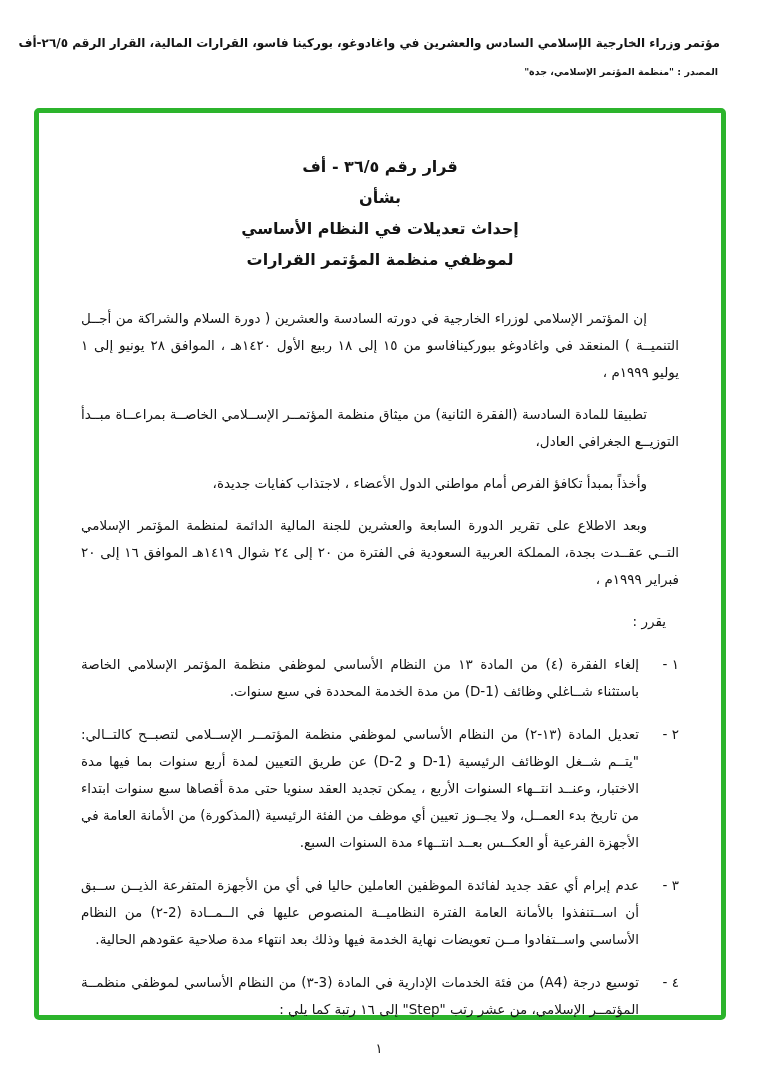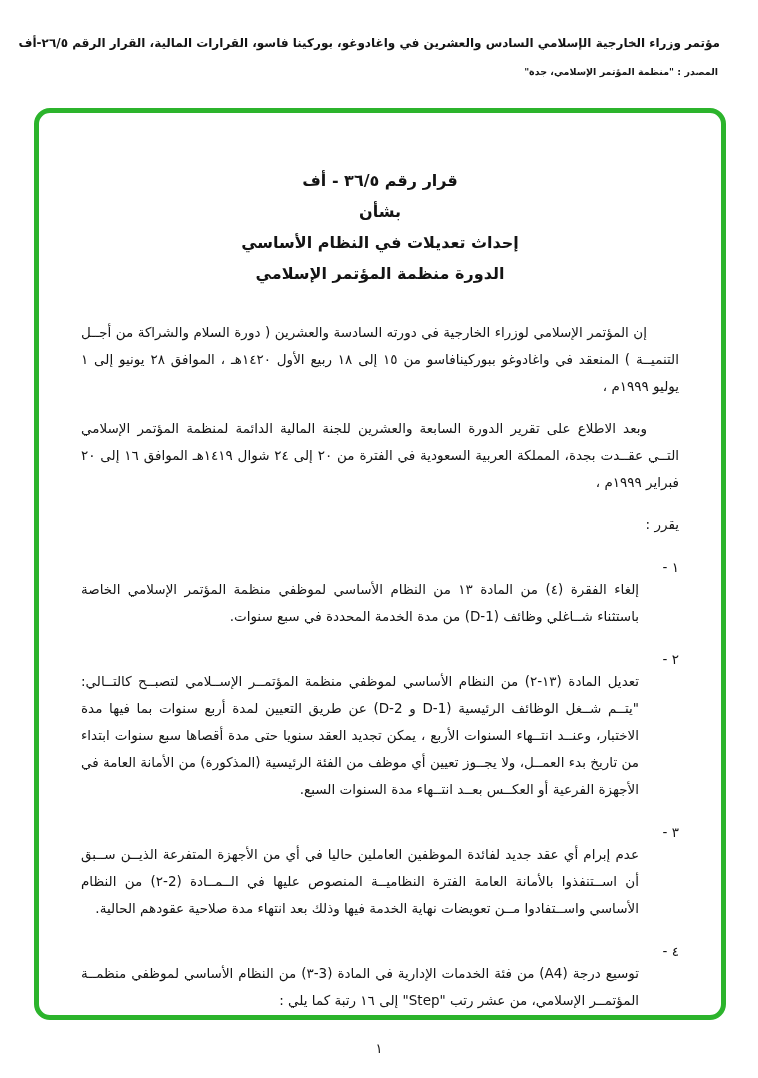--- a/index.html
+++ b/index.html
@@ -31,22 +31,22 @@
     font-size: 9.5px;
     font-weight: bold;
   }
   .doc-frame {
     position: absolute;
     top: 108px;
     left: 34px;
     width: 692px;
     height: 912px;
     border: 5px solid var(--frame-green, #2cb42c);
-    border-radius: 16px;
-    padding: 48px 42px 24px 42px;
+    border-radius: 5px;
+    padding: 34px 42px 24px 42px;
     box-sizing: border-box;
     background: #ffffff;
   }
   .title-block {
     text-align: center;
     font-weight: bold;
     margin-top: 4px;
   }
   .title-line {
     font-size: 16px;
@@ -56,35 +56,34 @@
     margin-top: 30px;
     font-size: 13.5px;
     line-height: 27px;
   }
   p.para {
     margin: 4px 0 15px 0;
     text-align: justify;
     text-indent: 32px;
   }
   p.decision {
-    margin: 8px 0 16px 0;
+    margin: 8px 13px 16px 0;
     text-indent: 0;
   }
   .item {
     display: flex;
     margin-bottom: 16px;
   }
   .item-num {
     flex: 0 0 40px;
     white-space: nowrap;
   }
   .item-text {
     flex: 1;
     text-align: justify;
-    margin-top: 22px;
   }
   .page-number {
     position: absolute;
     bottom: 22px;
     left: 0;
     right: 0;
     text-align: center;
     font-size: 13px;
   }
 </style>
@@ -93,25 +92,27 @@
 
 <div class="header-line1">مؤتمر وزراء الخارجية الإسلامي السادس والعشرين في واغادوغو، بوركينا فاسو، القرارات المالية، القرار الرقم ٢٦/٥-أف</div>
 <div class="header-line2">المصدر :  "منظمة المؤتمر الإسلامي، جدة"</div>
 
 <div class="doc-frame">
 
   <div class="title-block">
     <div class="title-line">قرار رقم ٣٦/٥ - أف</div>
     <div class="title-line">بشأن</div>
     <div class="title-line">إحداث تعديلات في النظام الأساسي</div>
-    <div class="title-line">الدورة منظمة المؤتمر الإسلامي</div>
+    <div class="title-line">لموظفي منظمة المؤتمر القرارات</div>
   </div>
 
   <div class="body-text">
     <p class="para">إن المؤتمر الإسلامي لوزراء الخارجية في دورته السادسة والعشرين ( دورة السلام والشراكة من أجــل التنميــة ) المنعقد في واغادوغو ببوركينافاسو من ١٥ إلى ١٨ ربيع الأول ١٤٢٠هـ ، الموافق ٢٨ يونيو إلى ١ يوليو ١٩٩٩م ،</p>
+    <p class="para">تطبيقا للمادة السادسة (الفقرة الثانية) من ميثاق منظمة المؤتمــر الإســلامي الخاصــة بمراعــاة مبــدأ التوزيــع الجغرافي العادل،</p>
+    <p class="para">وأخذاً بمبدأ تكافؤ الفرص أمام مواطني الدول الأعضاء ، لاجتذاب كفايات جديدة،</p>
     <p class="para">وبعد الاطلاع على تقرير الدورة السابعة والعشرين للجنة المالية الدائمة لمنظمة المؤتمر الإسلامي التــي عقــدت بجدة، المملكة العربية السعودية في الفترة من ٢٠ إلى ٢٤ شوال ١٤١٩هـ الموافق ١٦ إلى ٢٠ فبراير ١٩٩٩م ،</p>
 
     <p class="para decision">يقرر :</p>
 
     <div class="item">
       <span class="item-num">١ -</span>
       <span class="item-text">إلغاء الفقرة (٤) من المادة ١٣ من النظام الأساسي لموظفي منظمة المؤتمر الإسلامي الخاصة باستثناء شــاغلي وظائف (D-1) من مدة الخدمة المحددة في سبع سنوات.</span>
     </div>
     <div class="item">
       <span class="item-num">٢ -</span>

